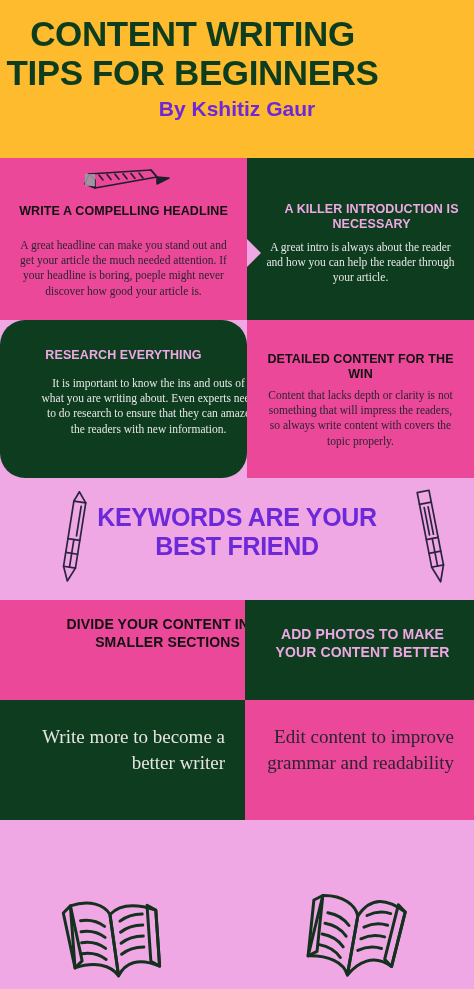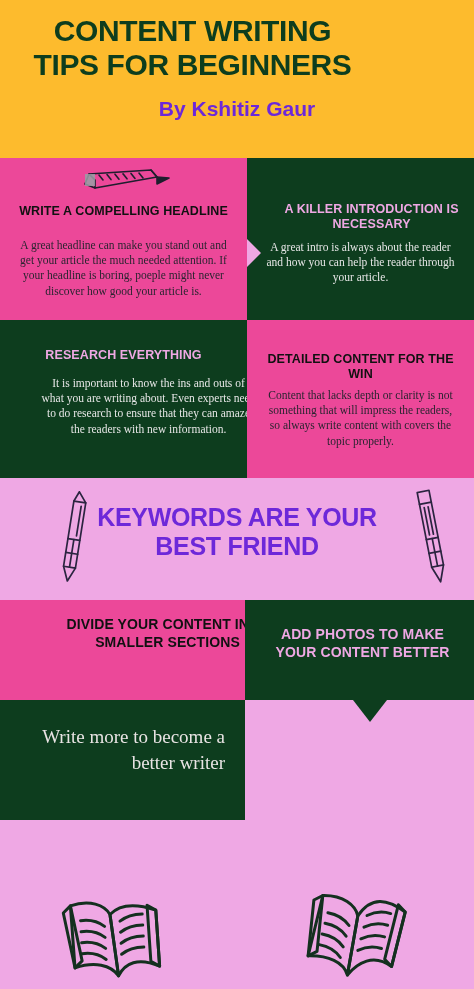--- a/index.html
+++ b/index.html
@@ -24,21 +24,21 @@
     left: 0; top: 0;
     width: 474px; height: 158px;
     background: #FDBB2D;
   }
   .header-title {
     position: absolute;
     left: 0; top: 14px;
     width: 385px;
     text-align: center;
     color: #0D3D1E;
-    font-size: 30px;
+    font-size: 35px;
     font-weight: bold;
     line-height: 1.12;
     letter-spacing: -0.4px;
     text-transform: uppercase;
     white-space: pre-line;
   }
   .header-byline {
     position: absolute;
     left: 0; top: 97px;
     width: 474px;
@@ -189,21 +189,21 @@
 
   <div class="panel green" style="left:247px; top:158px; width:227px; height:162px;">
     <div class="card-title on-green" style="top:44px;padding-left:32px;">A KILLER INTRODUCTION IS NECESSARY</div>
     <div class="card-body on-green" style="top:82px;">A great intro is always about the reader and how you can help the reader through your article.</div>
   </div>
 
   <div class="notch notch-right-pink" style="left:247px; top:239px;"></div>
 
   <div class="notch notch-down-green" style="left:353px; top:320px;"></div>
 
-  <div class="panel green" style="left:0; top:320px; width:247px; height:158px;">
+  <div class="panel green" style="left:0; top:320px; width:247px; height:158px;border-radius:25px;">
     <div class="card-title on-green" style="top:28px;">RESEARCH EVERYTHING</div>
     <div class="card-body on-green" style="top:56px;margin-left:25px;">It is important to know the ins and outs of what you are writing about. Even experts need to do research to ensure that they can amaze the readers with new information.</div>
   </div>
 
   <div class="notch notch-right-green" style="left:247px; top:388px;"></div>
 
   <div class="notch notch-down-green" style="left:103px; top:478px;"></div>
 
   <div class="panel pink" style="left:247px; top:320px; width:227px; height:158px;">
     <div class="card-title on-pink" style="top:32px;">DETAILED CONTENT FOR THE WIN</div>
@@ -252,20 +252,23 @@
   <div class="panel green" style="left:245px; top:600px; width:229px; height:100px;">
     <div class="card-title on-green" style="top:26px; font-size:14px; line-height:1.25;padding-left:16px;">ADD PHOTOS TO MAKE YOUR CONTENT BETTER</div>
   </div>
 
   <div class="notch notch-down-green" style="left:353px; top:700px;"></div>
 
   <div class="panel green" style="left:0; top:700px; width:245px; height:120px;">
     <div class="statement on-green" style="top:24px;">Write more to become a better writer</div>
   </div>
 
+  <div class="panel pink" style="left:245px; top:700px; width:229px; height:120px;">
+    <div class="statement on-pink" style="top:24px;">Edit content to improve grammar and readability</div>
+  </div>
 
   <span class="decor" style="left:55px; top:884px;">
     <svg width="120" height="105" viewBox="0 0 120 105">
       <g fill="none" stroke="#14301F" stroke-width="3" stroke-linejoin="round" stroke-linecap="round" transform="rotate(-8 60 52)">
         <path d="M12 22 L20 16 L24 72 L16 78 Z"></path>
         <path d="M96 26 L104 32 L100 88 L92 82 Z"></path>
         <path d="M20 16 C40 12, 54 20, 58 30 L58 92 C52 80, 36 74, 16 78 Z"></path>
         <path d="M104 32 C84 22, 68 22, 58 30 L58 92 C66 80, 80 76, 100 88 Z"></path>
         <path d="M28 32 C38 32, 46 36, 51 41"></path>
         <path d="M27 43 C37 43, 45 47, 50 52"></path>

